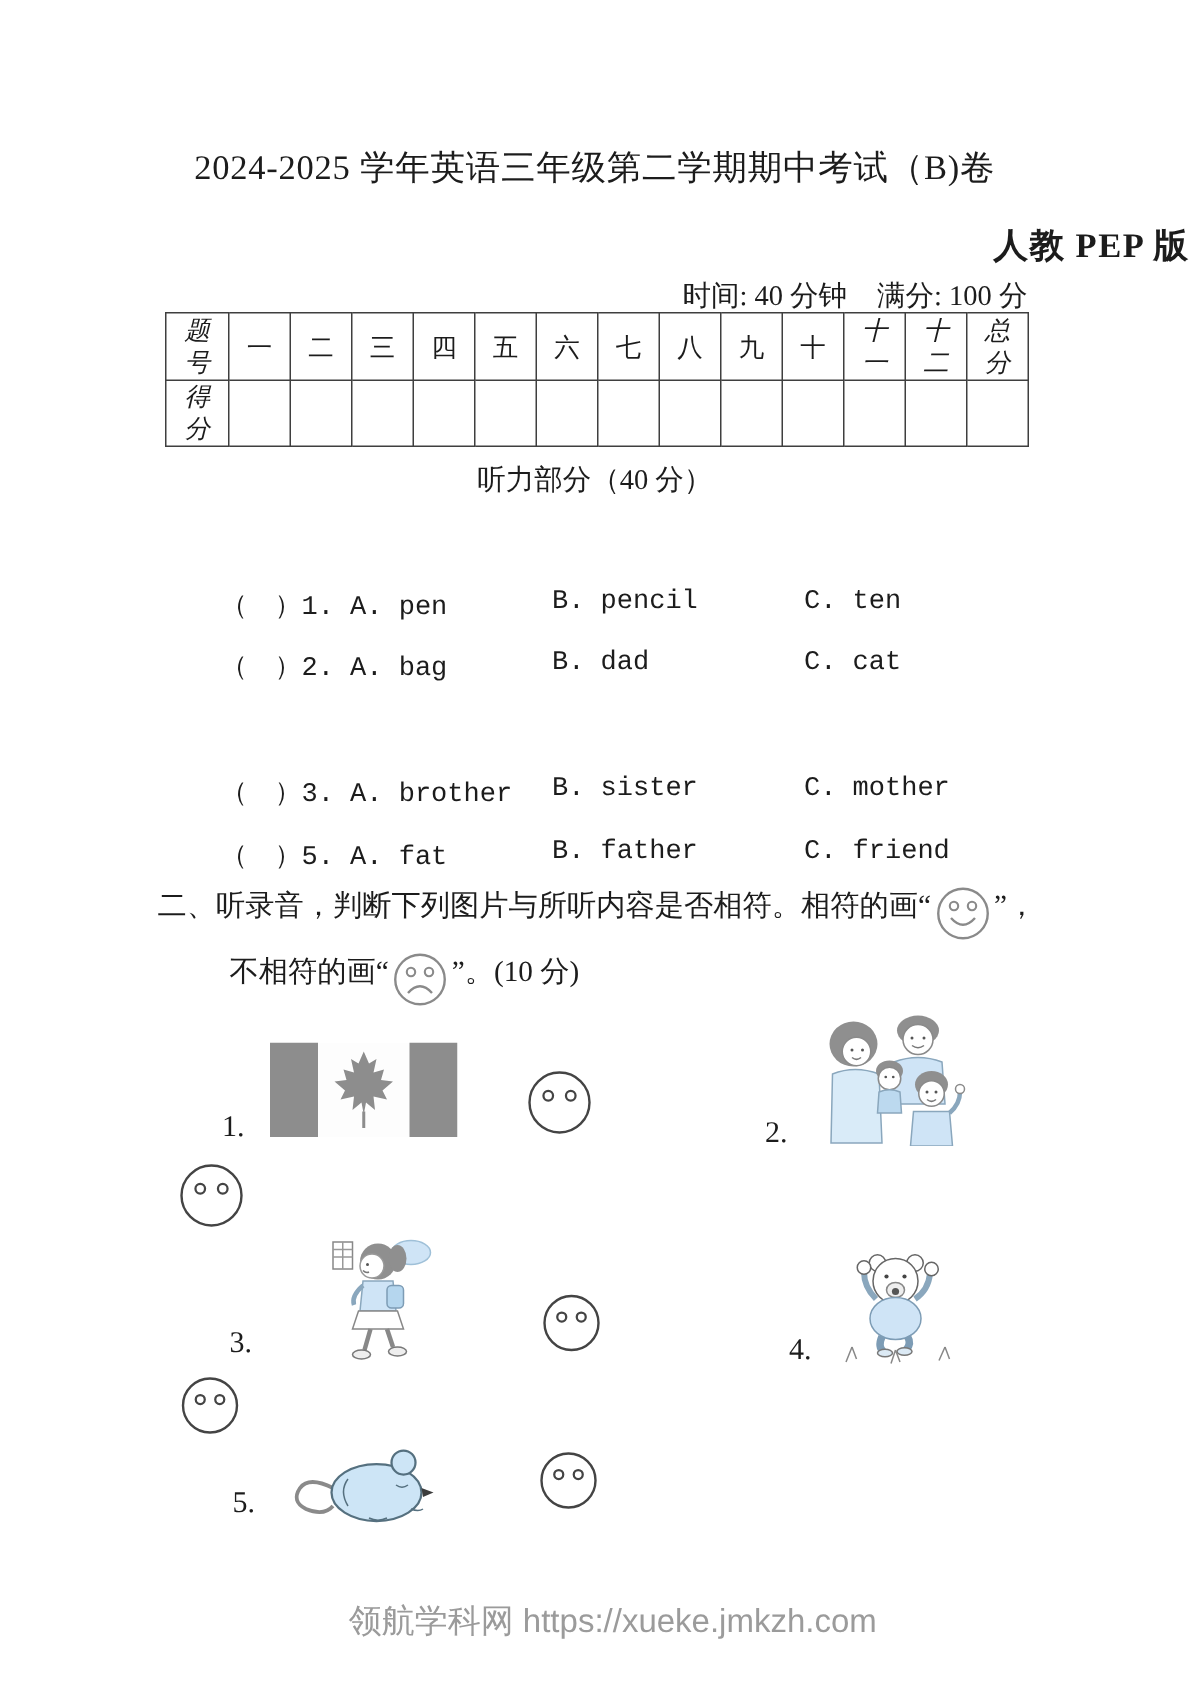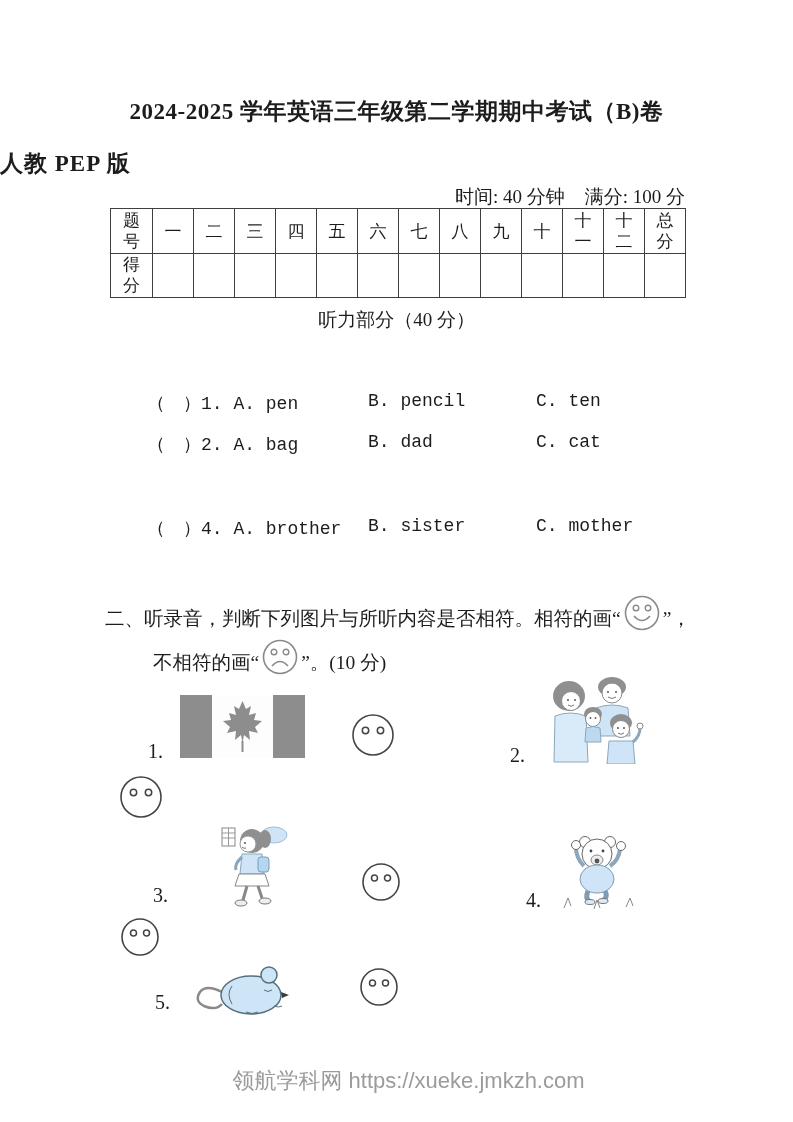--- a/index.html
+++ b/index.html
@@ -1,37 +1,37 @@
 <!DOCTYPE html>
 <html><head>
 <meta charset="utf-8">
 <style>
   html,body{margin:0;padding:0;background:#fff;}
   .page{position:relative;width:793px;height:1122px;background:#ffffff;overflow:hidden;
         font-family:"Liberation Serif","DejaVu Serif",serif;color:#1c1c1c;}
   .title1{position:absolute;top:96px;left:0;width:100%;text-align:center;
-          font-size:23px;font-weight:bold;letter-spacing:.5px;}
-  .title2{position:absolute;top:148px;left:0;width:100%;text-align:left;
+          font-size:23px;font-weight:normal;letter-spacing:.5px;}
+  .title2{position:absolute;top:148px;left:0;width:100%;text-align:right;
           font-size:23px;font-weight:bold;letter-spacing:1px;}
   .meta{position:absolute;top:184px;left:110px;width:575px;text-align:right;font-size:19px;}
   .meta .gap{display:inline-block;width:20px;}
   table.score{position:absolute;left:110px;top:208px;border-collapse:collapse;table-layout:fixed;}
   table.score td{border:1px solid #3f3f3f;text-align:center;vertical-align:middle;
                  font-size:17px;padding:0;}
   table.score tr.hdr td{height:44px;}
   table.score tr.scr td{height:40px;}
-  .stack{display:inline-block;width:1.05em;word-break:break-all;line-height:1.25;}
+  .stack{display:inline-block;width:1.05em;word-break:break-all;line-height:1.25;font-style:italic;}
   .listen-hdr{position:absolute;top:307px;left:0;width:100%;text-align:center;font-size:19px;}
   .sec1-title{position:absolute;top:348px;left:113px;font-size:19.5px;}
   .q-row{position:absolute;left:147px;width:600px;height:24px;
          font-family:"Liberation Mono","DejaVu Sans Mono",monospace;font-size:18px;}
   .q-row .qa{position:absolute;left:0;}
   .q-row .qb{position:absolute;left:221px;}
   .q-row .qc{position:absolute;left:389px;}
-  .sec2-line{position:absolute;display:flex;align-items:flex-end;font-size:19.5px;}
+  .sec2-line{position:absolute;display:flex;align-items:flex-start;font-size:19.5px;}
   .sec2-line svg{margin:0 2px;}
   .item-num{position:absolute;font-size:20px;}
   .abs{position:absolute;}
   .footer{position:absolute;top:1066px;left:0;width:100%;text-align:center;
           font-size:22px;color:#9b9b9b;font-family:"Liberation Sans","DejaVu Sans",sans-serif;margin-left:12px;}
 </style>
 </head>
 <body>
 
 <div class="page">
@@ -103,23 +103,28 @@
     <span class="qa">（　）1. A. pen</span>
     <span class="qb">B. pencil</span>
     <span class="qc">C. ten</span>
   </div>
   <div class="q-row" style="top:432px;">
     <span class="qa">（　）2. A. bag</span>
     <span class="qb">B. dad</span>
     <span class="qc">C. cat</span>
   </div>
   <div class="q-row" style="top:516px;">
-    <span class="qa">（　）4. A. brother</span>
+    <span class="qa">（　）3. A. brother</span>
     <span class="qb">B. sister</span>
     <span class="qc">C. mother</span>
+  </div>
+  <div class="q-row" style="top:558px;">
+    <span class="qa">（　）5. A. fat</span>
+    <span class="qb">B. father</span>
+    <span class="qc">C. friend</span>
   </div>
 
   <div class="sec2-line" style="left:105px;top:590px;height:42px;">
     <span>二、听录音，判断下列图片与所听内容是否相符。相符的画“</span>
     <svg width="38" height="38" viewBox="-19 -19 38 38">
       <circle cx="0" cy="0" r="16.5" fill="#fff" stroke="#8a8a8a" stroke-width="1.6"></circle>
       <circle cx="-6" cy="-5" r="2.8" fill="#fff" stroke="#8a8a8a" stroke-width="1.4"></circle>
       <circle cx="6" cy="-5" r="2.8" fill="#fff" stroke="#8a8a8a" stroke-width="1.4"></circle>
       <path d="M-8 3 Q0 12 8 3" fill="none" stroke="#8a8a8a" stroke-width="1.6"></path>
     </svg>

